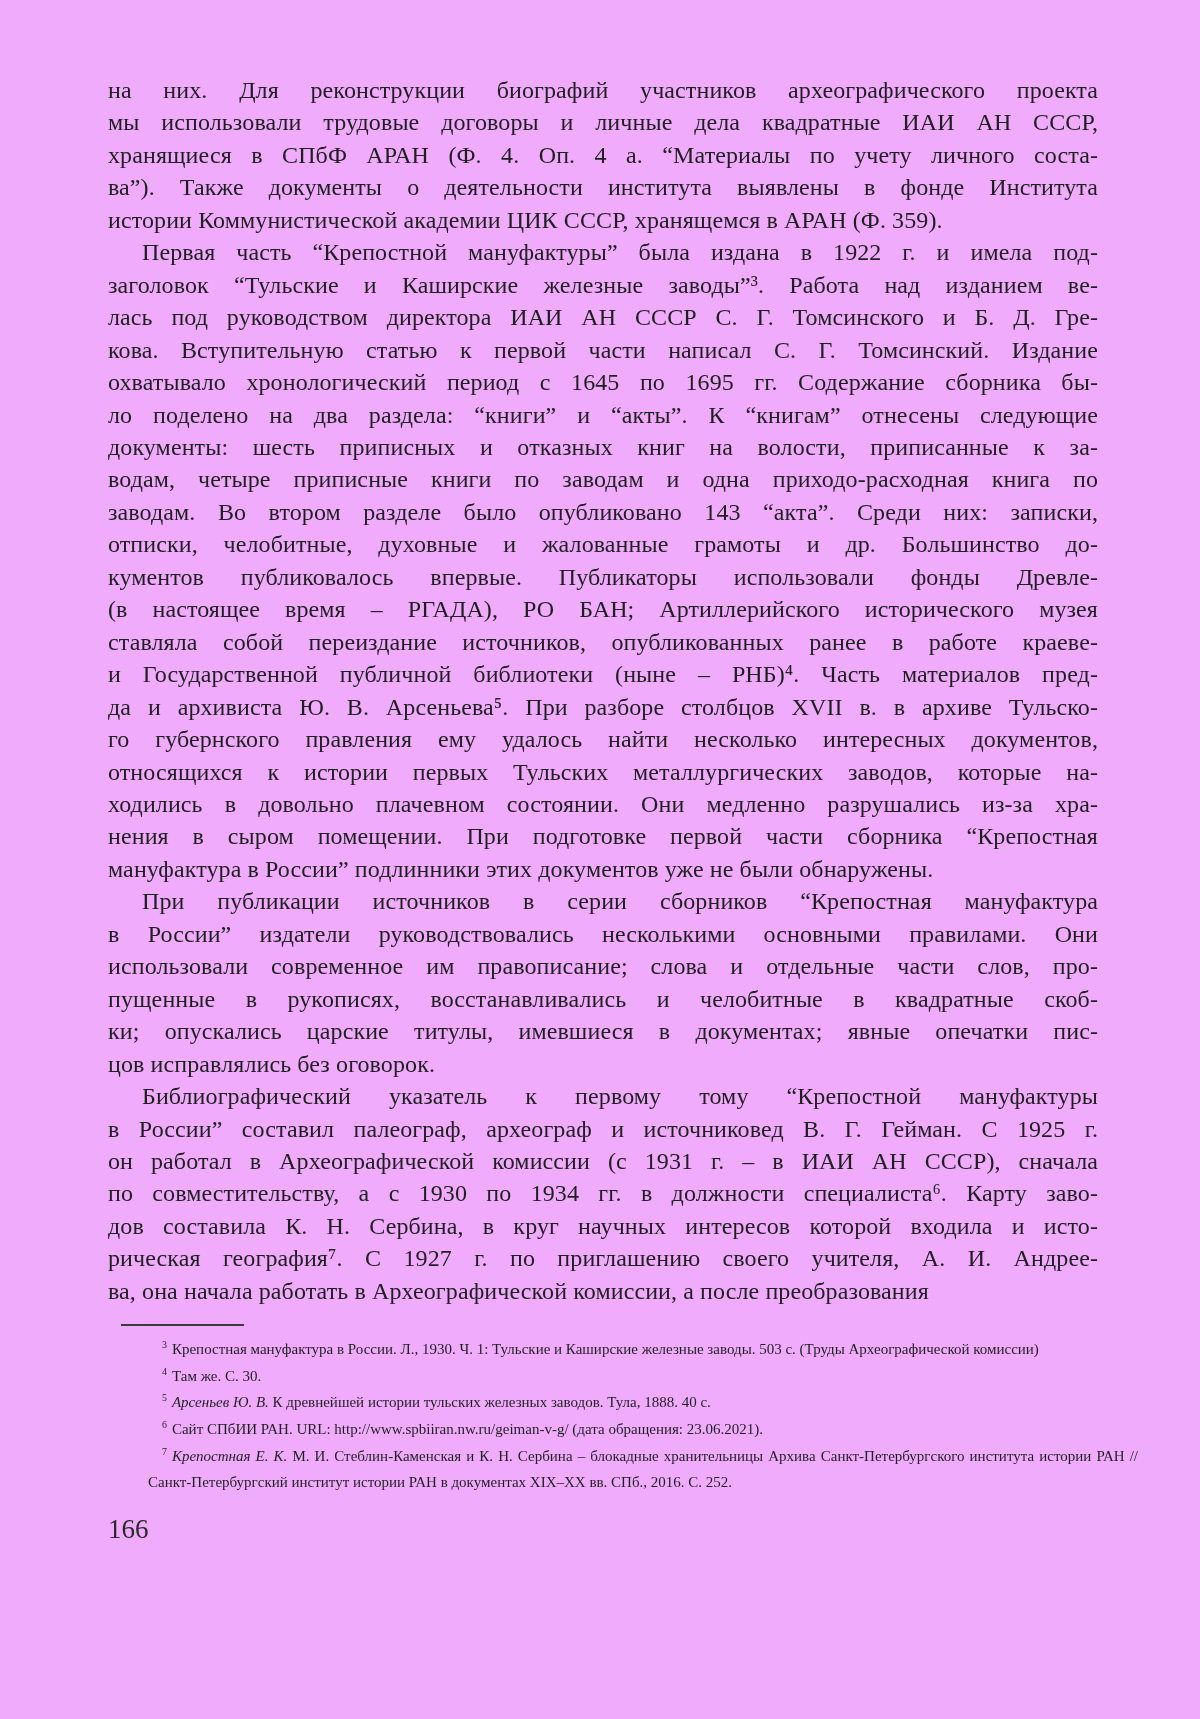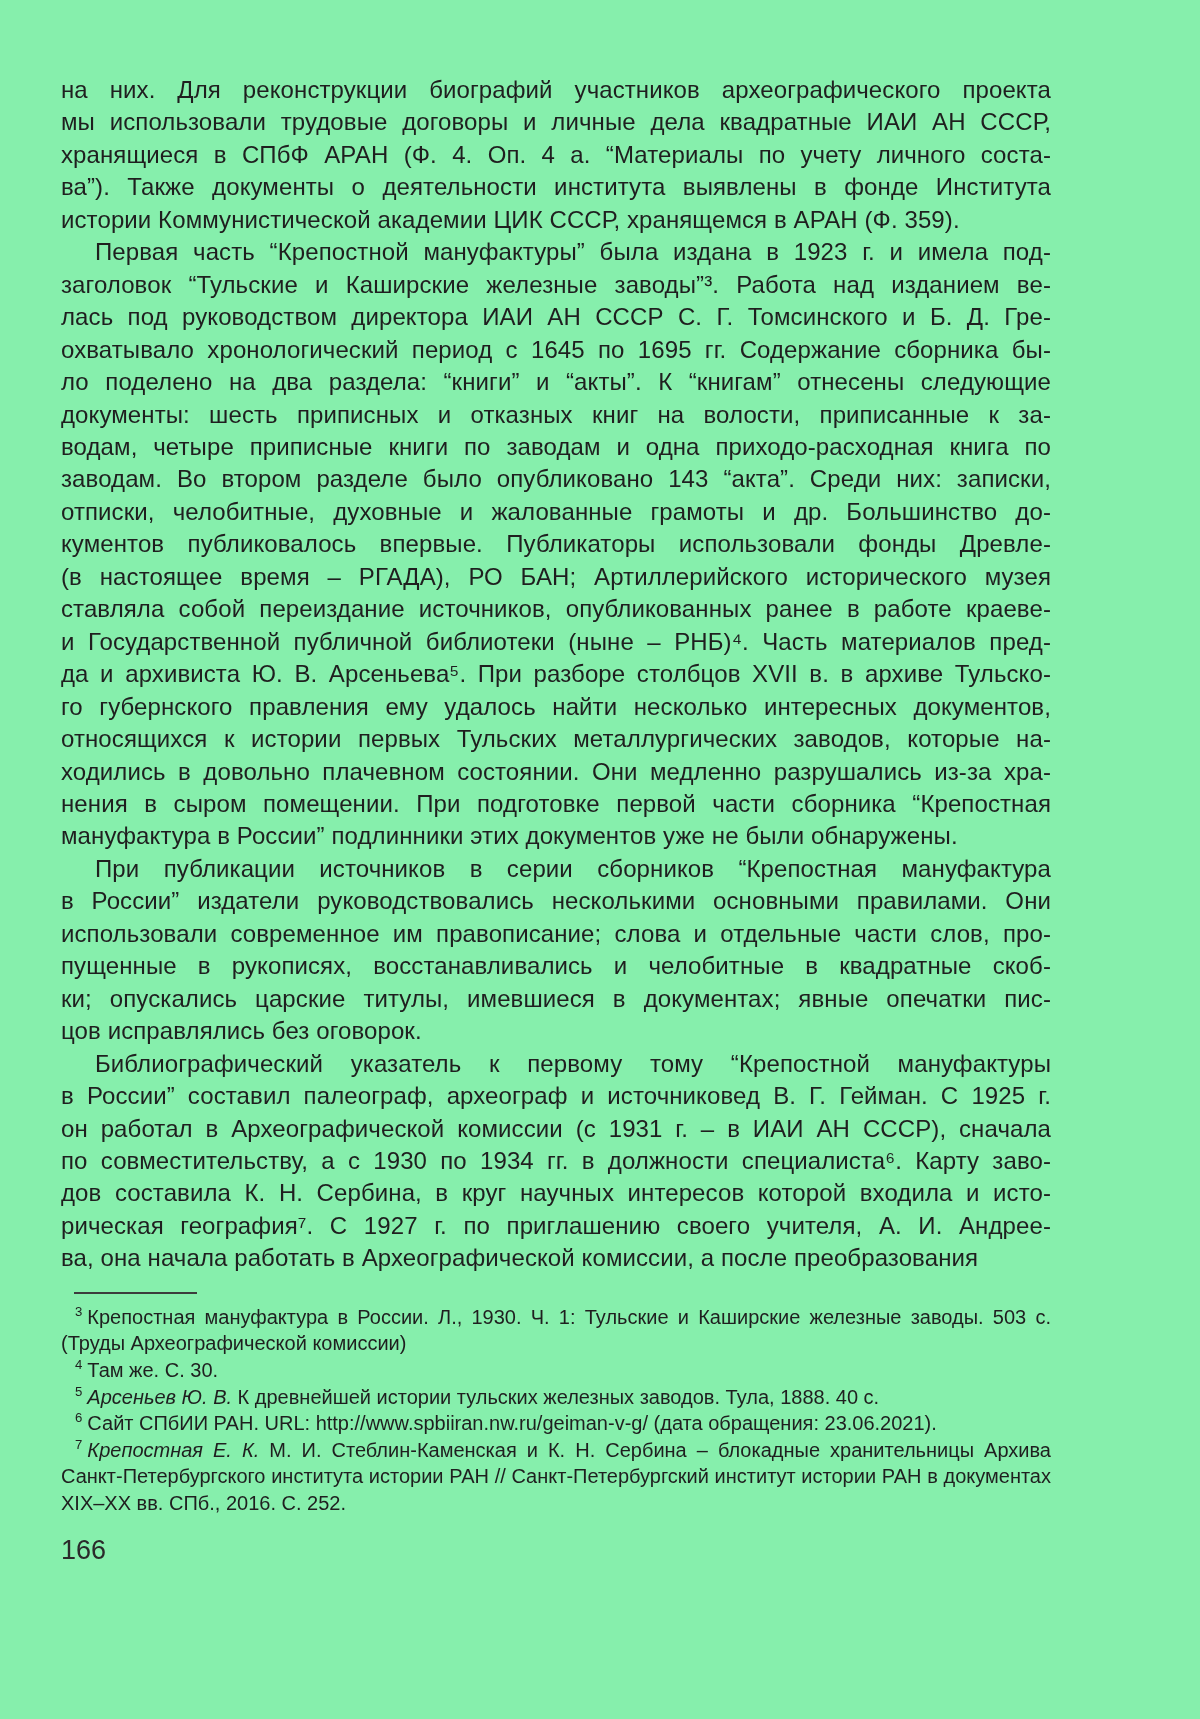--- a/index.html
+++ b/index.html
@@ -5,24 +5,24 @@
   html, body {
     margin: 0;
     padding: 0;
     background: #ffffff;
   }
   .page {
     position: relative;
     width: 1200px;
     height: 1719px;
     box-sizing: border-box;
-    background: #86efac;
+    background: #f0abfc;
     color: #1f1f1f;
-    font-family: Liberation Sans, sans-serif;
-    padding: 74px 105px 0 61px;
+    font-family: Liberation Serif, serif;
+    padding: 74px 105px 0 108px;
     overflow: hidden;
   }
   .main-text {
     width: 990px;
     font-size: 24px;
     line-height: 32.45px;
     letter-spacing: 0.1px;
   }
   .line {
     text-align: justify;
@@ -38,22 +38,23 @@
     text-indent: 34px;
   }
   .fn-sep {
     border: none;
     border-top: 2px solid #3c3c3c;
     width: 123px;
     margin: 17px 0 10px 13px;
   }
   .footnotes {
     width: 990px;
-    font-size: 20px;
+    font-size: 15px;
     line-height: 26.6px;
+    margin-left: 40px;
   }
   .footnote {
     text-align: justify;
     text-indent: 14px;
   }
   .footnote sup {
     font-size: 0.66em;
     line-height: 0;
     margin-right: 5px;
     vertical-align: super;
@@ -71,23 +72,24 @@
 <body>
 
 <div class="page">
 
   <div class="main-text" id="main-text">
       <div class="line">на них. Для реконструкции биографий участников археографического проекта</div>
       <div class="line">мы использовали трудовые договоры и личные дела квадратные ИАИ АН СССР,</div>
       <div class="line">хранящиеся в СПбФ АРАН (Ф. 4. Оп. 4 а. “Материалы по учету личного соста-</div>
       <div class="line">ва”). Также документы о деятельности института выявлены в фонде Института</div>
       <div class="line last">истории Коммунистической академии ЦИК СССР, хранящемся в АРАН (Ф. 359).</div>
-      <div class="line indent">Первая часть “Крепостной мануфактуры” была издана в 1923 г. и имела под-</div>
+      <div class="line indent">Первая часть “Крепостной мануфактуры” была издана в 1922 г. и имела под-</div>
       <div class="line">заголовок “Тульские и Каширские железные заводы”³. Работа над изданием ве-</div>
       <div class="line">лась под руководством директора ИАИ АН СССР С. Г. Томсинского и Б. Д. Гре-</div>
+      <div class="line">кова. Вступительную статью к первой части написал С. Г. Томсинский. Издание</div>
       <div class="line">охватывало хронологический период с 1645 по 1695 гг. Содержание сборника бы-</div>
       <div class="line">ло поделено на два раздела: “книги” и “акты”. К “книгам” отнесены следующие</div>
       <div class="line">документы: шесть приписных и отказных книг на волости, приписанные к за-</div>
       <div class="line">водам, четыре приписные книги по заводам и одна приходо-расходная книга по</div>
       <div class="line">заводам. Во втором разделе было опубликовано 143 “акта”. Среди них: записки,</div>
       <div class="line">отписки, челобитные, духовные и жалованные грамоты и др. Большинство до-</div>
       <div class="line">кументов публиковалось впервые. Публикаторы использовали фонды Древле-</div>
       <div class="line">(в настоящее время – РГАДА), РО БАН; Артиллерийского исторического музея</div>
       <div class="line">ставляла собой переиздание источников, опубликованных ранее в работе краеве-</div>
       <div class="line">и Государственной публичной библиотеки (ныне – РНБ)⁴. Часть материалов пред-</div>

